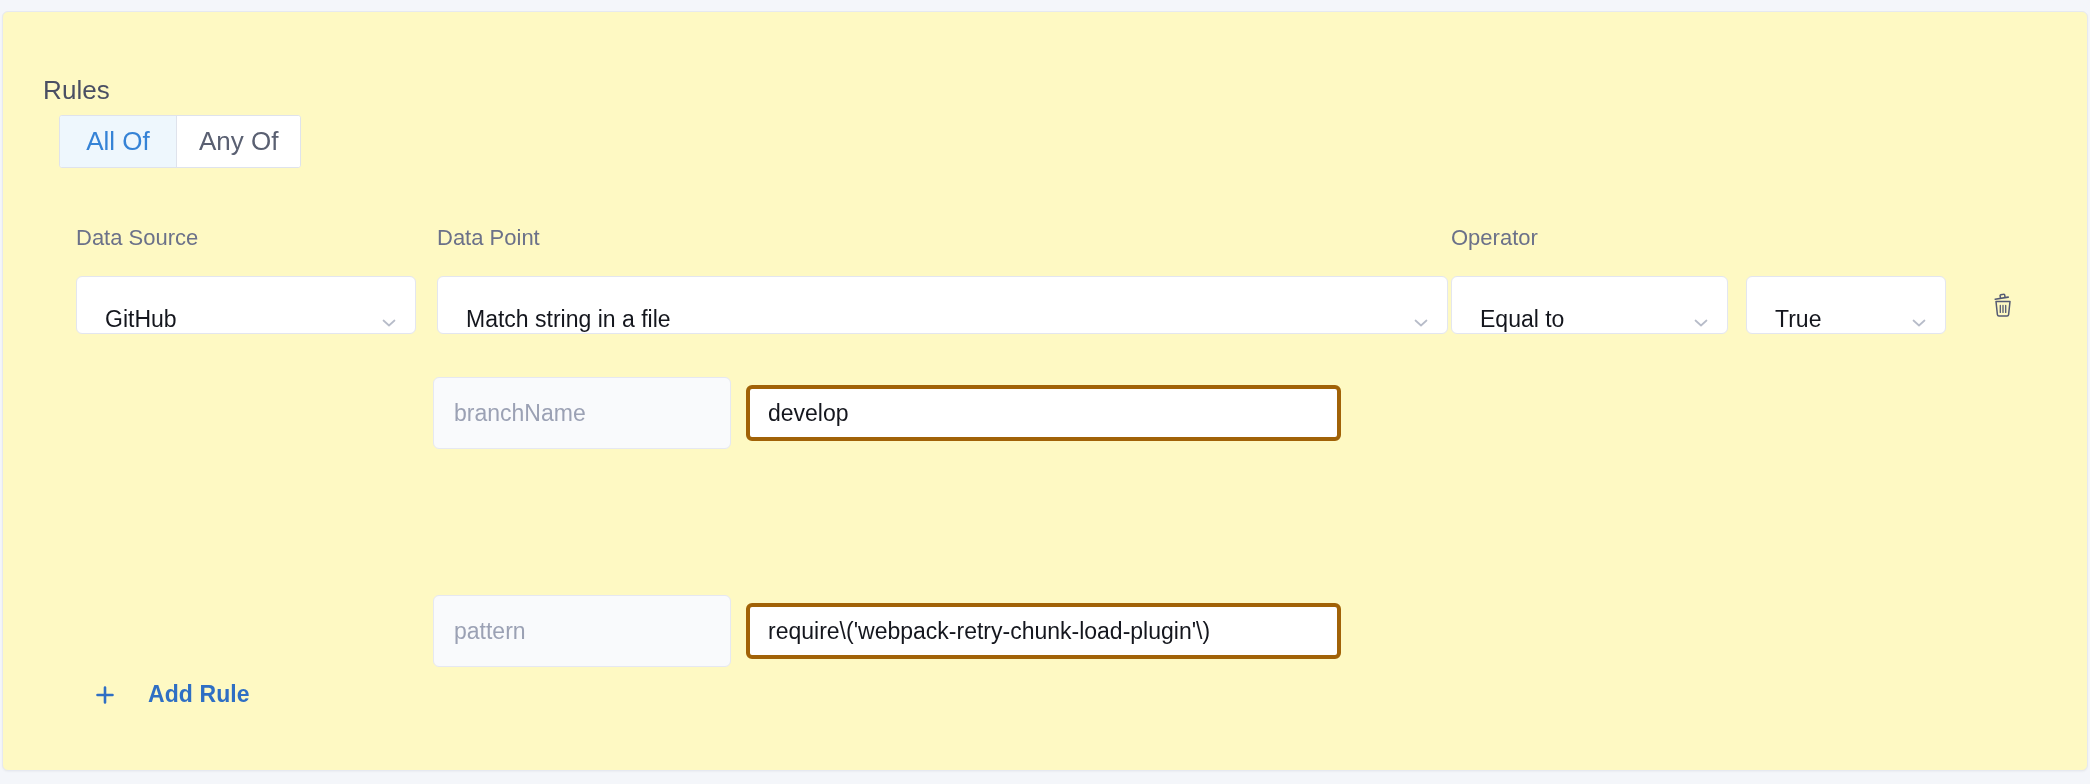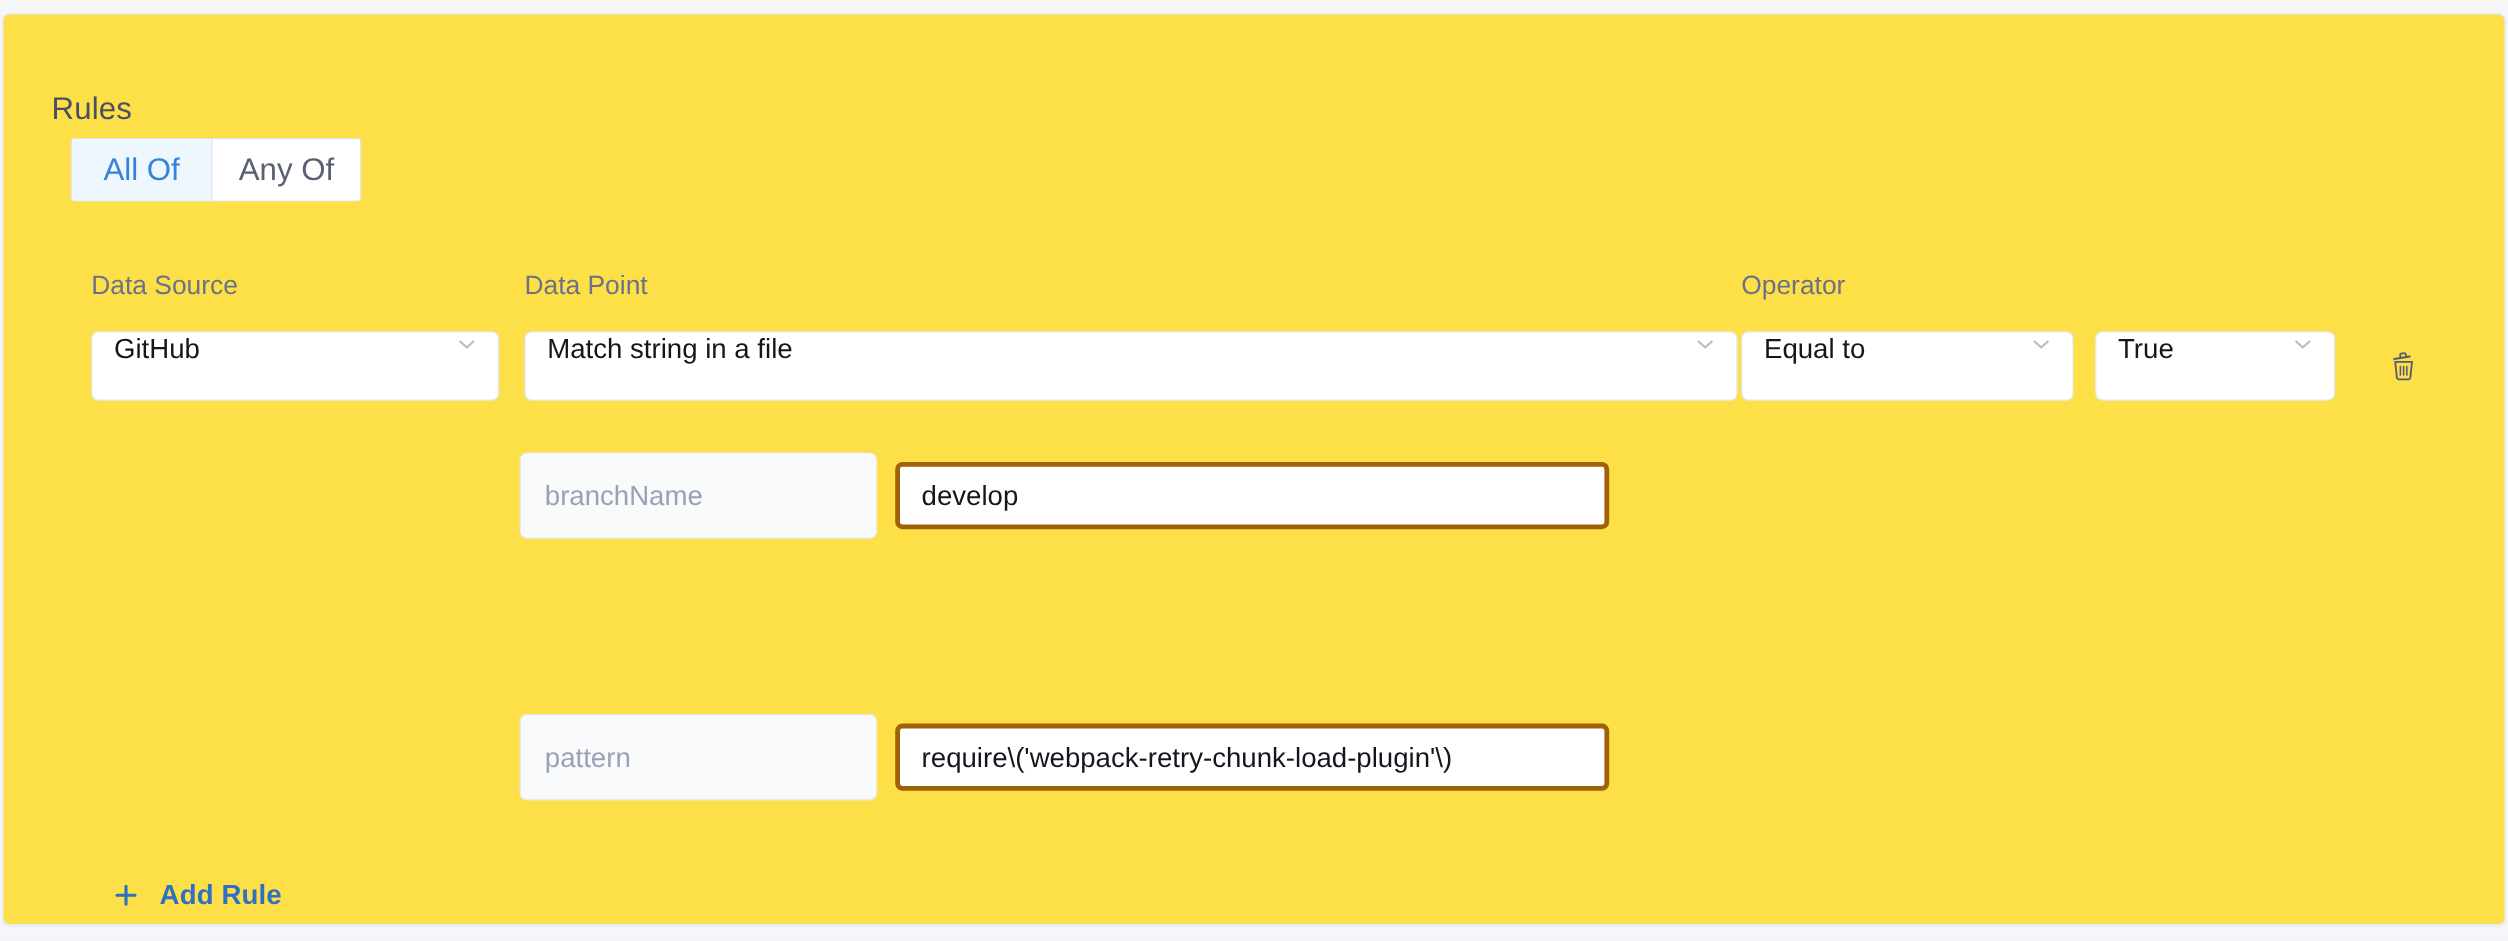--- a/index.html
+++ b/index.html
@@ -23,21 +23,21 @@
     position: relative;
     background: #f4f6fa;
   }
 
   .rules-card {
     position: absolute;
     left: 2px;
     top: 11px;
     width: 2086px;
     height: 760px;
-    background: #fde047;
+    background: #fef9c3;
     border: 1px solid #e6e9f0;
     border-top: 1px solid #e6e9f0;
     border-radius: 6px;
     box-shadow: 0 1px 2px rgba(22, 29, 47, 0.04);
     overflow: hidden;
   }
 
   
   .rules-title {
     position: absolute;
@@ -97,22 +97,22 @@
   .lbl-operator    { left: 1448px;top: 213px; }
 
   
   .select {
     position: absolute;
     height: 58px;
     background: #ffffff;
     border: 1px solid #e3e6ef;
     border-radius: 6px;
     display: flex;
-    align-items: flex-start;
-    padding: 0 16px 0 18px;
+    align-items: flex-end;
+    padding: 0 16px 0 28px;
     cursor: pointer;
   }
   .select .value {
     flex: 1 1 auto;
     font-size: 23px;
     color: #14161d;
     white-space: nowrap;
     overflow: hidden;
     text-overflow: ellipsis;
   }
@@ -187,24 +187,24 @@
     color: #14161d;
     white-space: nowrap;
     overflow: hidden;
     cursor: text;
   }
 
   
   .add-rule {
     position: absolute;
     left: 90px;
-    top: 720px;
-    display: flex;
-    align-items: center;
-    gap: 16px;
+    top: 669px;
+    display: flex;
+    align-items: center;
+    gap: 31px;
     background: transparent;
     border: none;
     padding: 0;
     cursor: pointer;
     font-family: inherit;
   }
   .add-rule .plus {
     width: 24px;
     height: 24px;
     display: block;

